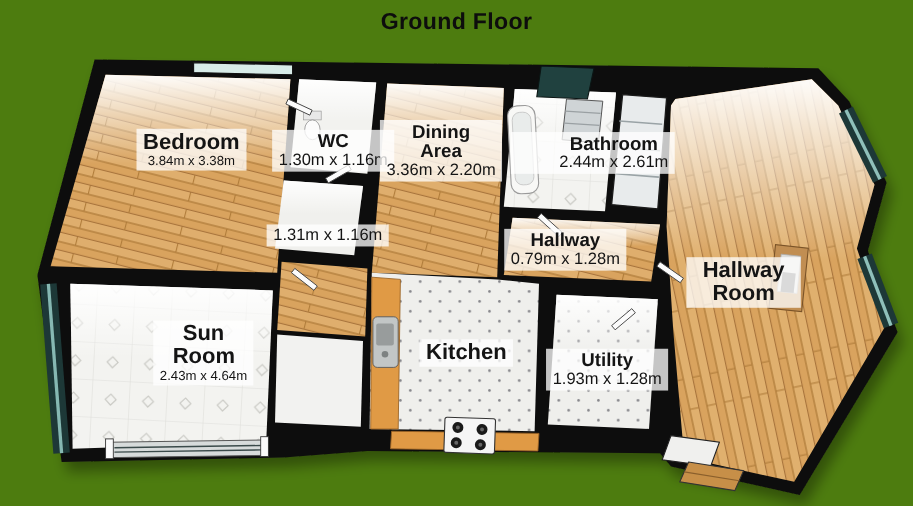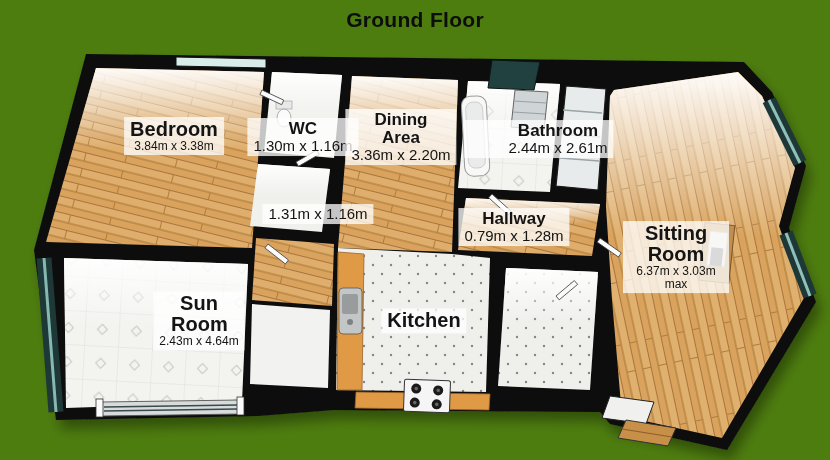--- a/index.html
+++ b/index.html
@@ -185,37 +185,40 @@
   <div class="lbl lbl-md nm-w70" style="left:401px;top:137px;text-align:center;">
     <span class="nm">Dining Area</span>
     <span class="dm">3.36m x 2.20m</span>
   </div>
 
   <div class="lbl lbl-md" style="left:539px;top:139px;padding-left:44px;">
     <span class="nm">Bathroom</span>
     <span class="dm">2.44m x 2.61m</span>
   </div>
 
-  <div class="lbl lbl-md" style="left:298px;top:214px;margin-left:20px;">
+  <div class="lbl lbl-md" style="left:298px;top:214px;">
     <span class="dm">1.31m x 1.16m</span>
   </div>
 
   <div class="lbl lbl-md" style="left:514px;top:227px;">
     <span class="nm">Hallway</span>
     <span class="dm">0.79m x 1.28m</span>
   </div>
 
   <div class="lbl lbl-lg nm-w92 dm-wrap" style="left:676px;top:257px;">
-    <span class="nm">Sitting Room</span>
-    <span class="dm">6.37m x 3.03m max</span>
-  </div>
-
-  <div class="lbl lbl-lg nm-w56" style="left:199px;top:321px;">
+    <span class="nm">Hallway Room</span>
+  </div>
+
+  <div class="lbl lbl-lg nm-w56" style="left:185px;top:321px;">
     <span class="nm">Sun Room</span>
     <span class="dm">2.43m x 4.64m</span>
   </div>
 
   <div class="lbl lbl-lg" style="left:424px;top:321px;text-align:center;">
     <span class="nm">Kitchen</span>
   </div>
 
+  <div class="lbl lbl-md" style="left:552px;top:336px;">
+    <span class="nm">Utility</span>
+    <span class="dm">1.93m x 1.28m</span>
+  </div>
 
 </div>
 
 </body></html>

